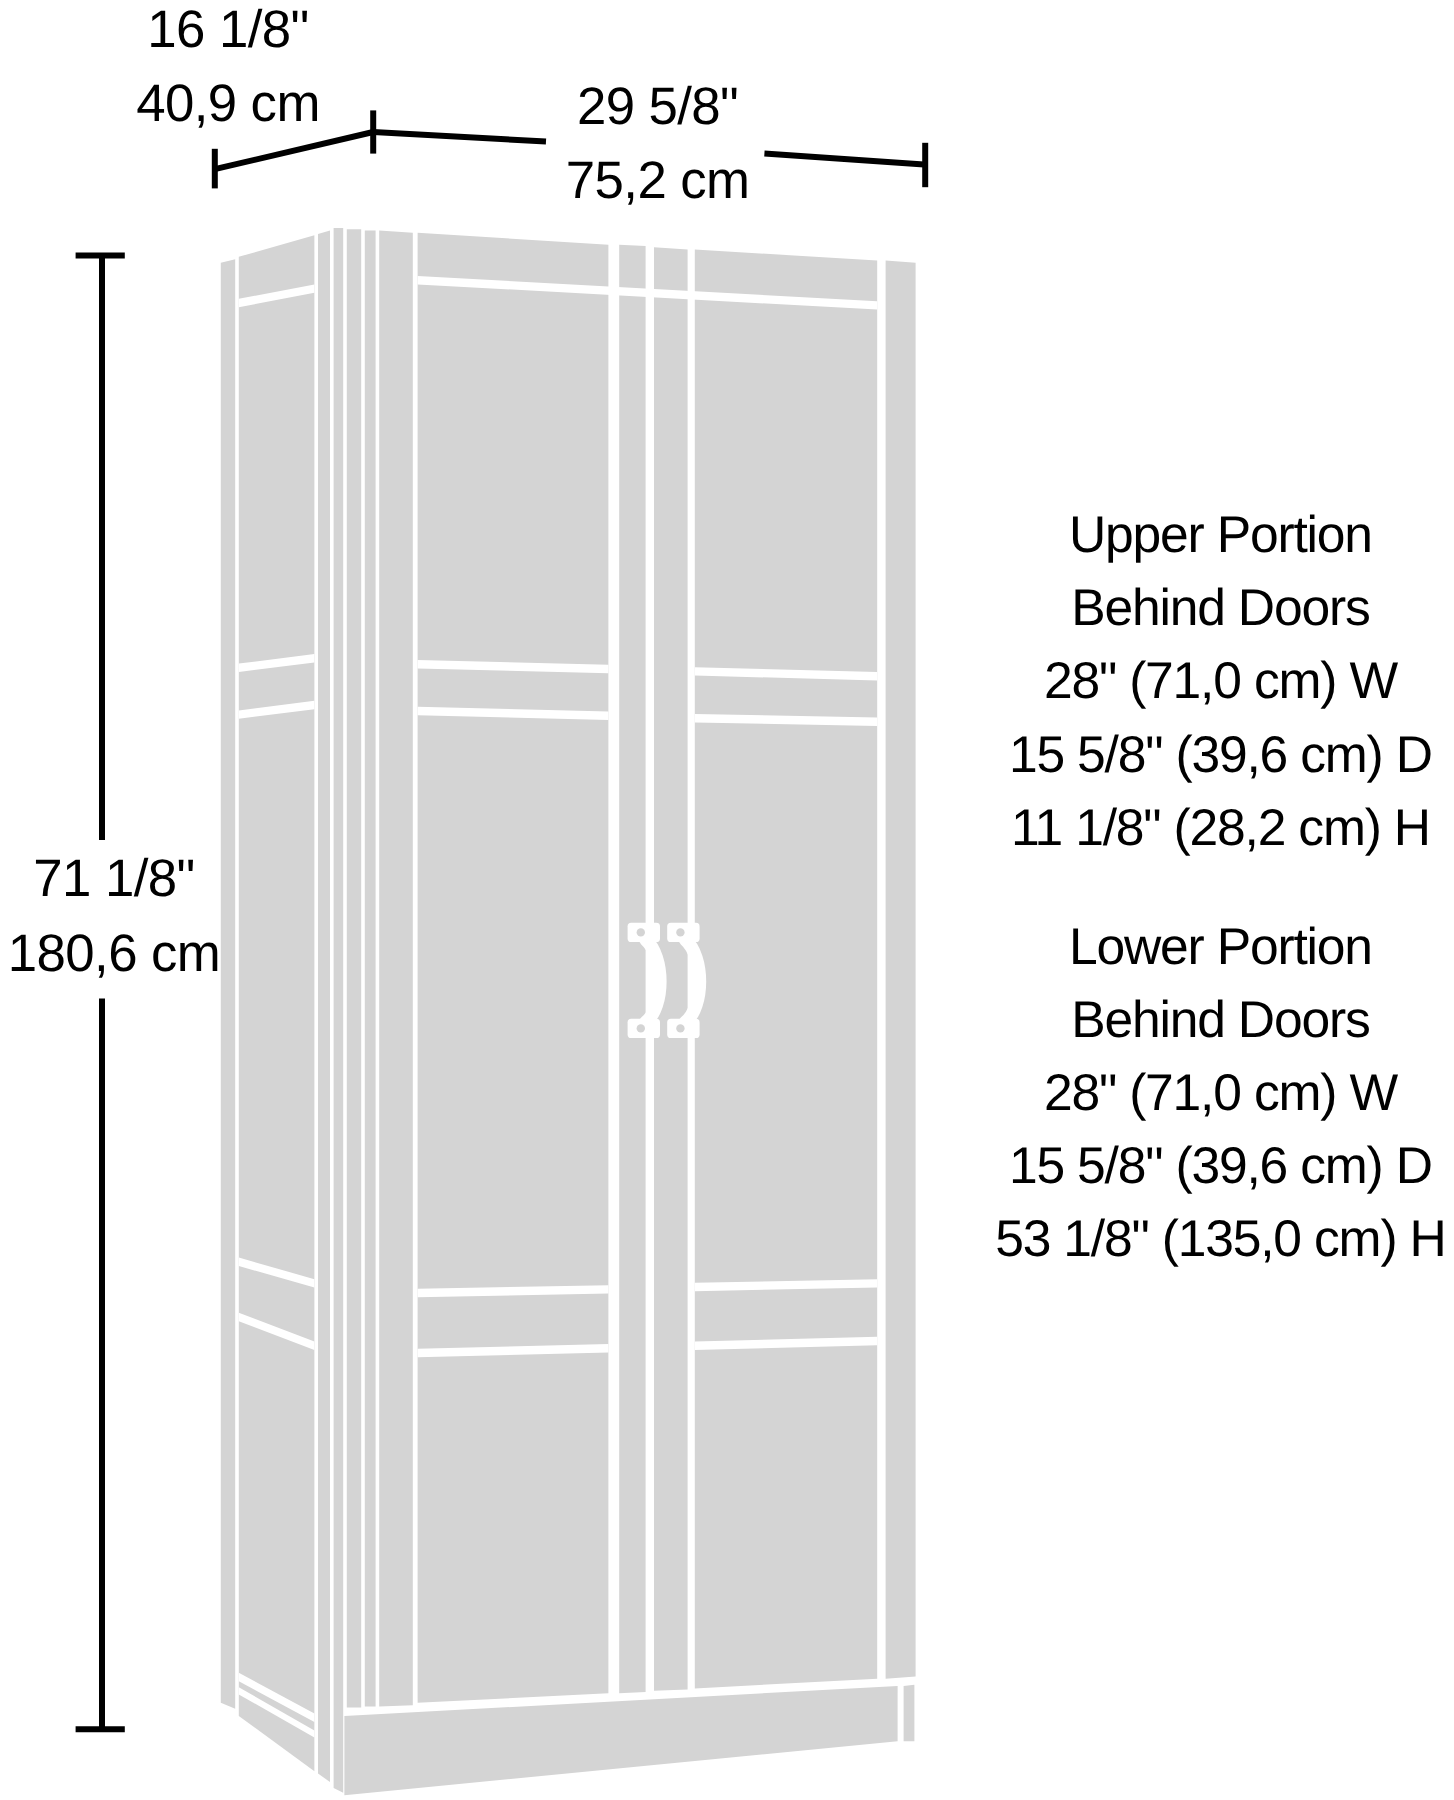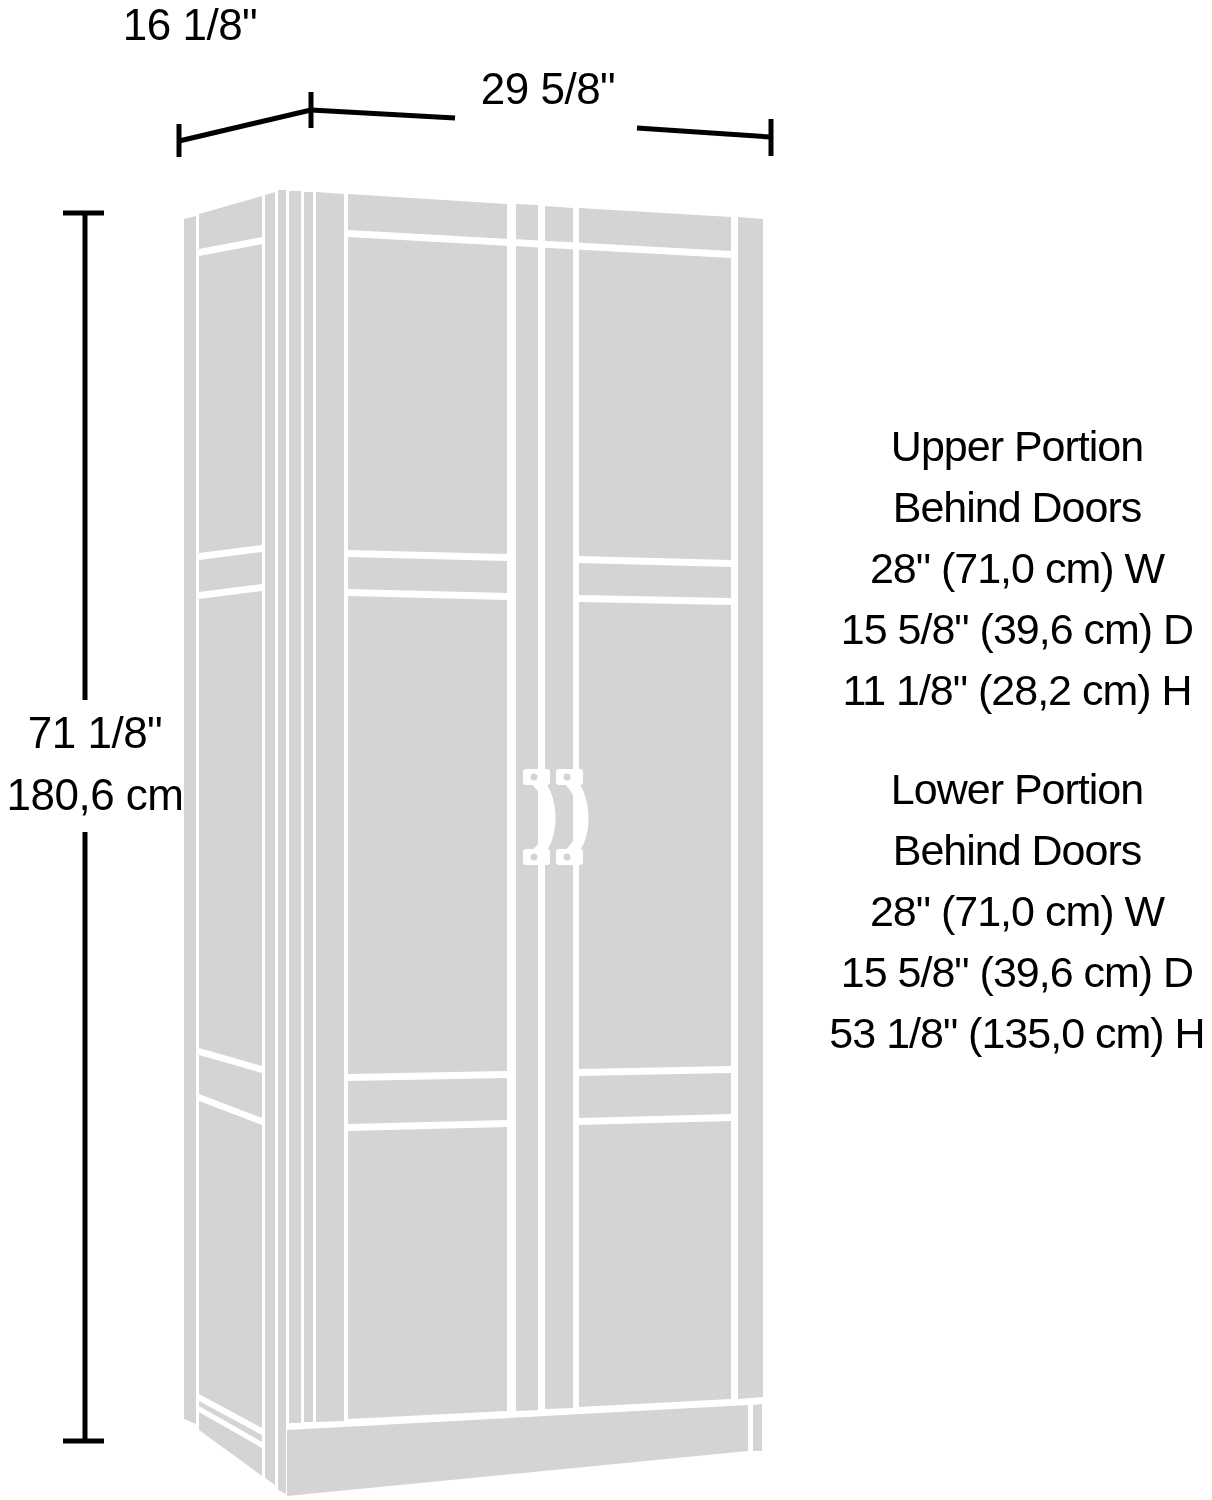--- a/index.html
+++ b/index.html
@@ -108,24 +108,26 @@
     <g>
       <path class="dim" d="M63,213 L104,213"></path>
       <path class="dim" d="M85,214 L85,700"></path>
       <path class="dim" d="M85,832 L85,1441"></path>
       <path class="dim" d="M63,1441 L104,1441"></path>
     </g>
   </svg>
 
   <div class="label" style="left:90px;top:-6px;width:200px;">
     <div>16 1/8"</div>
+    <div>40,9 cm</div>
   </div>
 
   <div class="label" style="left:448px;top:58px;width:200px;">
     <div>29 5/8"</div>
+    <div>75,2 cm</div>
   </div>
 
   <div class="label" style="left:-10px;top:702px;width:210px;">
     <div>71 1/8"</div>
     <div>180,6 cm</div>
   </div>
 
   <div class="spec" style="left:797px;top:416px;width:440px;">
     <div>Upper Portion</div>
     <div>Behind Doors</div>

